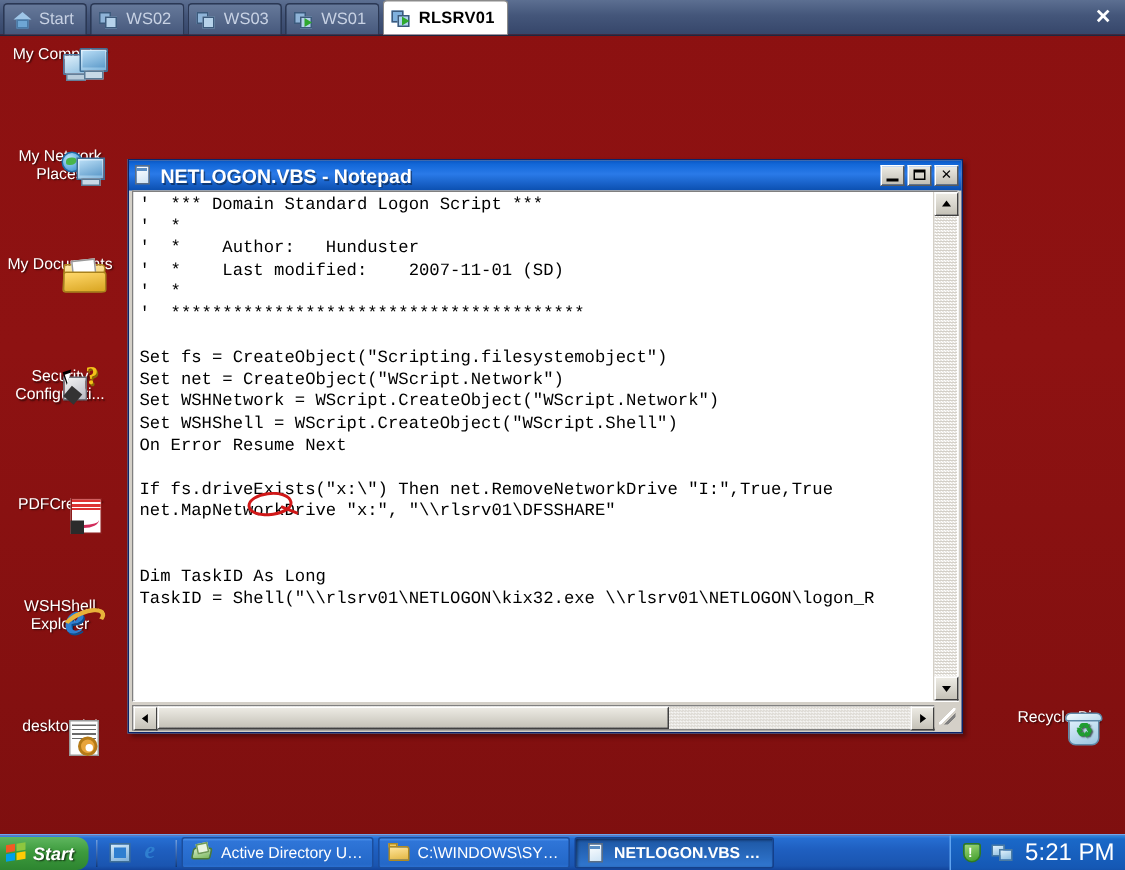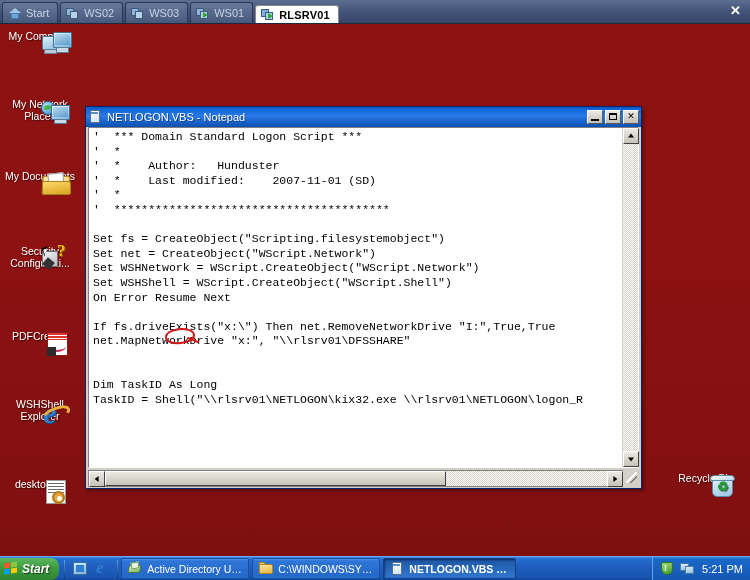--- a/index.html
+++ b/index.html
@@ -37,21 +37,21 @@
     background: linear-gradient(180deg,#647races 0%,#4a5c80 100%);
     background: linear-gradient(180deg,#647898 0%,#435images 100%);
     background: linear-gradient(180deg,#66799a 0%,#46587c 100%);
     white-space: nowrap;
   }
   .tab.active {
     background: #ffffff;
     color: #000000;
     font-weight: bold;
     border-color: #8a8a8a;
-    height: 18px;
+    height: 23px;
     letter-spacing: .2px;
     justify-content: space-between;
   }
   .tab-ico { width: 14px; height: 13px; position: relative; flex: 0 0 auto; }
 
   
   .ico-home .roof {
     position:absolute; left:1px; top:1px; width:0; height:0;
     border-left:6px solid transparent; border-right:6px solid transparent;
     border-bottom:5px solid #9fc6e8;
@@ -203,21 +203,21 @@
     padding: 0 2px 0 3px;
     flex: 0 0 auto;
   }
   #np-titleicon {
     width: 14px; height: 14px; flex:0 0 auto; position: relative; margin-right: 4px;
   }
   #np-titleicon .pg { position:absolute; left:1px; top:0px; width:10px; height:13px;
      background:linear-gradient(160deg,#ffffff,#cfe4f5); border:1px solid #5a6e86;}
   #np-titleicon .bar{ position:absolute; left:2px; top:2px; width:7px; height:2px; background:#5b8ec4;}
   #np-title {
-    color: #ffffff; font-size: 11px; font-weight: normal;
+    color: #ffffff; font-size: 13px; font-weight: bold;
     flex: 1 1 auto; white-space: nowrap; overflow: hidden;
     text-shadow: 1px 1px 0 rgba(0,0,0,.4);
   }
   .np-btn {
     width: 16px; height: 14px; margin-left: 2px;
     background: linear-gradient(180deg,#eceae3,#c2bfb5);
     border: 1px solid #ffffff;
     border-right-color: #5a5a5a; border-bottom-color: #5a5a5a;
     position: relative; cursor: pointer; flex:0 0 auto;
     font-size: 9px; color: #000; text-align: center; line-height: 11px;
@@ -428,21 +428,21 @@
   .tray-ico { width: 15px; height: 15px; position: relative; cursor: pointer; }
   .tr-net .n1{ position:absolute; left:0; top:2px; width:9px; height:8px;
      background:linear-gradient(160deg,#dff0fb,#8fbfe0); border:1px solid #4b7ba3;}
   .tr-net .n2{ position:absolute; left:5px; top:5px; width:9px; height:8px;
      background:linear-gradient(160deg,#dff0fb,#8fbfe0); border:1px solid #4b7ba3;}
   .tr-shield .s{ position:absolute; left:1px; top:1px; width:12px; height:13px;
      background:linear-gradient(160deg,#9fd977,#3f9b2c); border:1px solid #2f7a1f;
      border-radius:2px 2px 6px 6px;}
   .tr-shield .x{ position:absolute; left:4px; top:2px; color:#fff; font-size:9px; font-weight:bold;}
   #tray-clock {
-    color: #ffffff; font-size: 11px; padding-left: 2px;
+    color: #ffffff; font-size: 16px; padding-left: 2px;
     white-space: nowrap; cursor: default;
   }
 </style>
 </head>
 <body>
 
 <div id="tabbar">
 
   <div class="tab">
     <span class="tab-ico ico-home">

